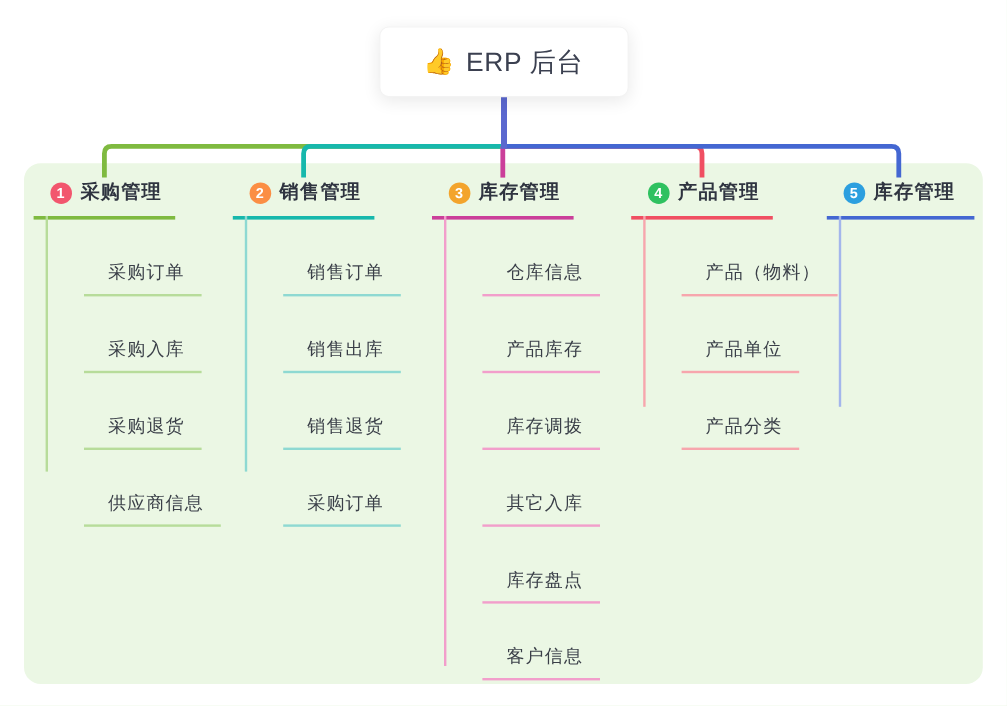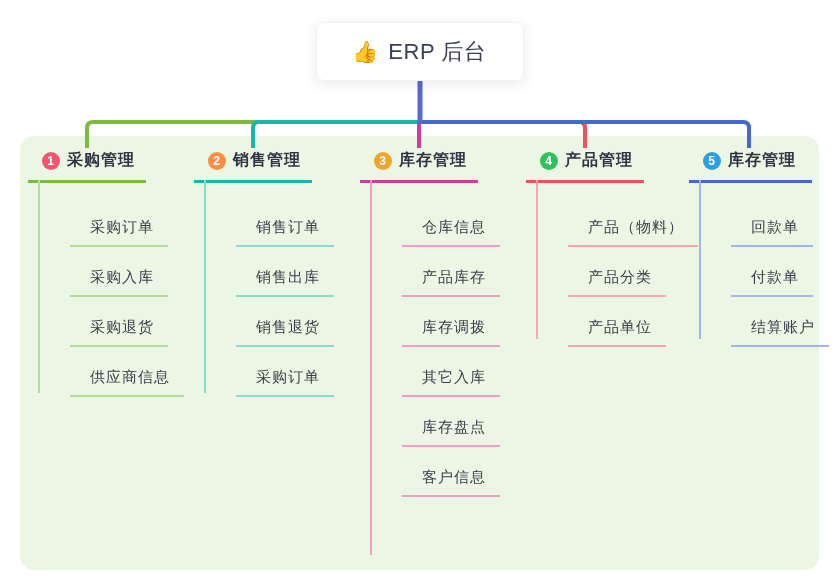--- a/index.html
+++ b/index.html
@@ -49,21 +49,21 @@
   }
   .vline{
     position:absolute;left:10px;top:44px;width:2px;
     background:var(--child-line);
   }
   .children{
     list-style:none;margin:16px;padding:0;
     position:absolute;top:44px;left:16px;
   }
   .child{
-    box-sizing:border-box;height:50px;width:max-content;
+    box-sizing:border-box;height:64px;width:max-content;
     margin-left:10px;padding:0 14px 8px 20px;
     display:flex;align-items:flex-end;
     border-bottom:2px solid var(--child-line);
     font-size:15px;color:#3a3f48;letter-spacing:1px;white-space:nowrap;
   }
   .child:first-child{height:51px;}
 </style>
 </head>
 <body>
 
@@ -158,39 +158,28 @@
     <header class="branch-header">
       <span class="badge" style="background: rgb(47, 193, 96);">4</span>
       <span class="branch-label">产品管理</span>
     </header>
     <div class="vline" style="height: 159px;"></div>
     <ul class="children">
         <li class="child">
           <span>产品（物料）</span>
         </li>
         <li class="child">
-          <span>产品分类</span>
+          <span>产品单位</span>
         </li>
         <li class="child">
-          <span>产品单位</span>
+          <span>产品分类</span>
         </li>
       </ul>
   </section>
 
   <section class="branch" style="left: 669px; width: 123px; --line: #4467d2; --child-line: #a3b6ec;">
     <header class="branch-header">
       <span class="badge" style="background: rgb(44, 159, 223);">5</span>
       <span class="branch-label">库存管理</span>
     </header>
     <div class="vline" style="height: 159px;"></div>
-    <ul class="children">
-        <li class="child">
-          <span>回款单</span>
-        </li>
-        <li class="child">
-          <span>付款单</span>
-        </li>
-        <li class="child">
-          <span>结算账户</span>
-        </li>
-      </ul>
   </section>
 </div>
 
 </body></html>

